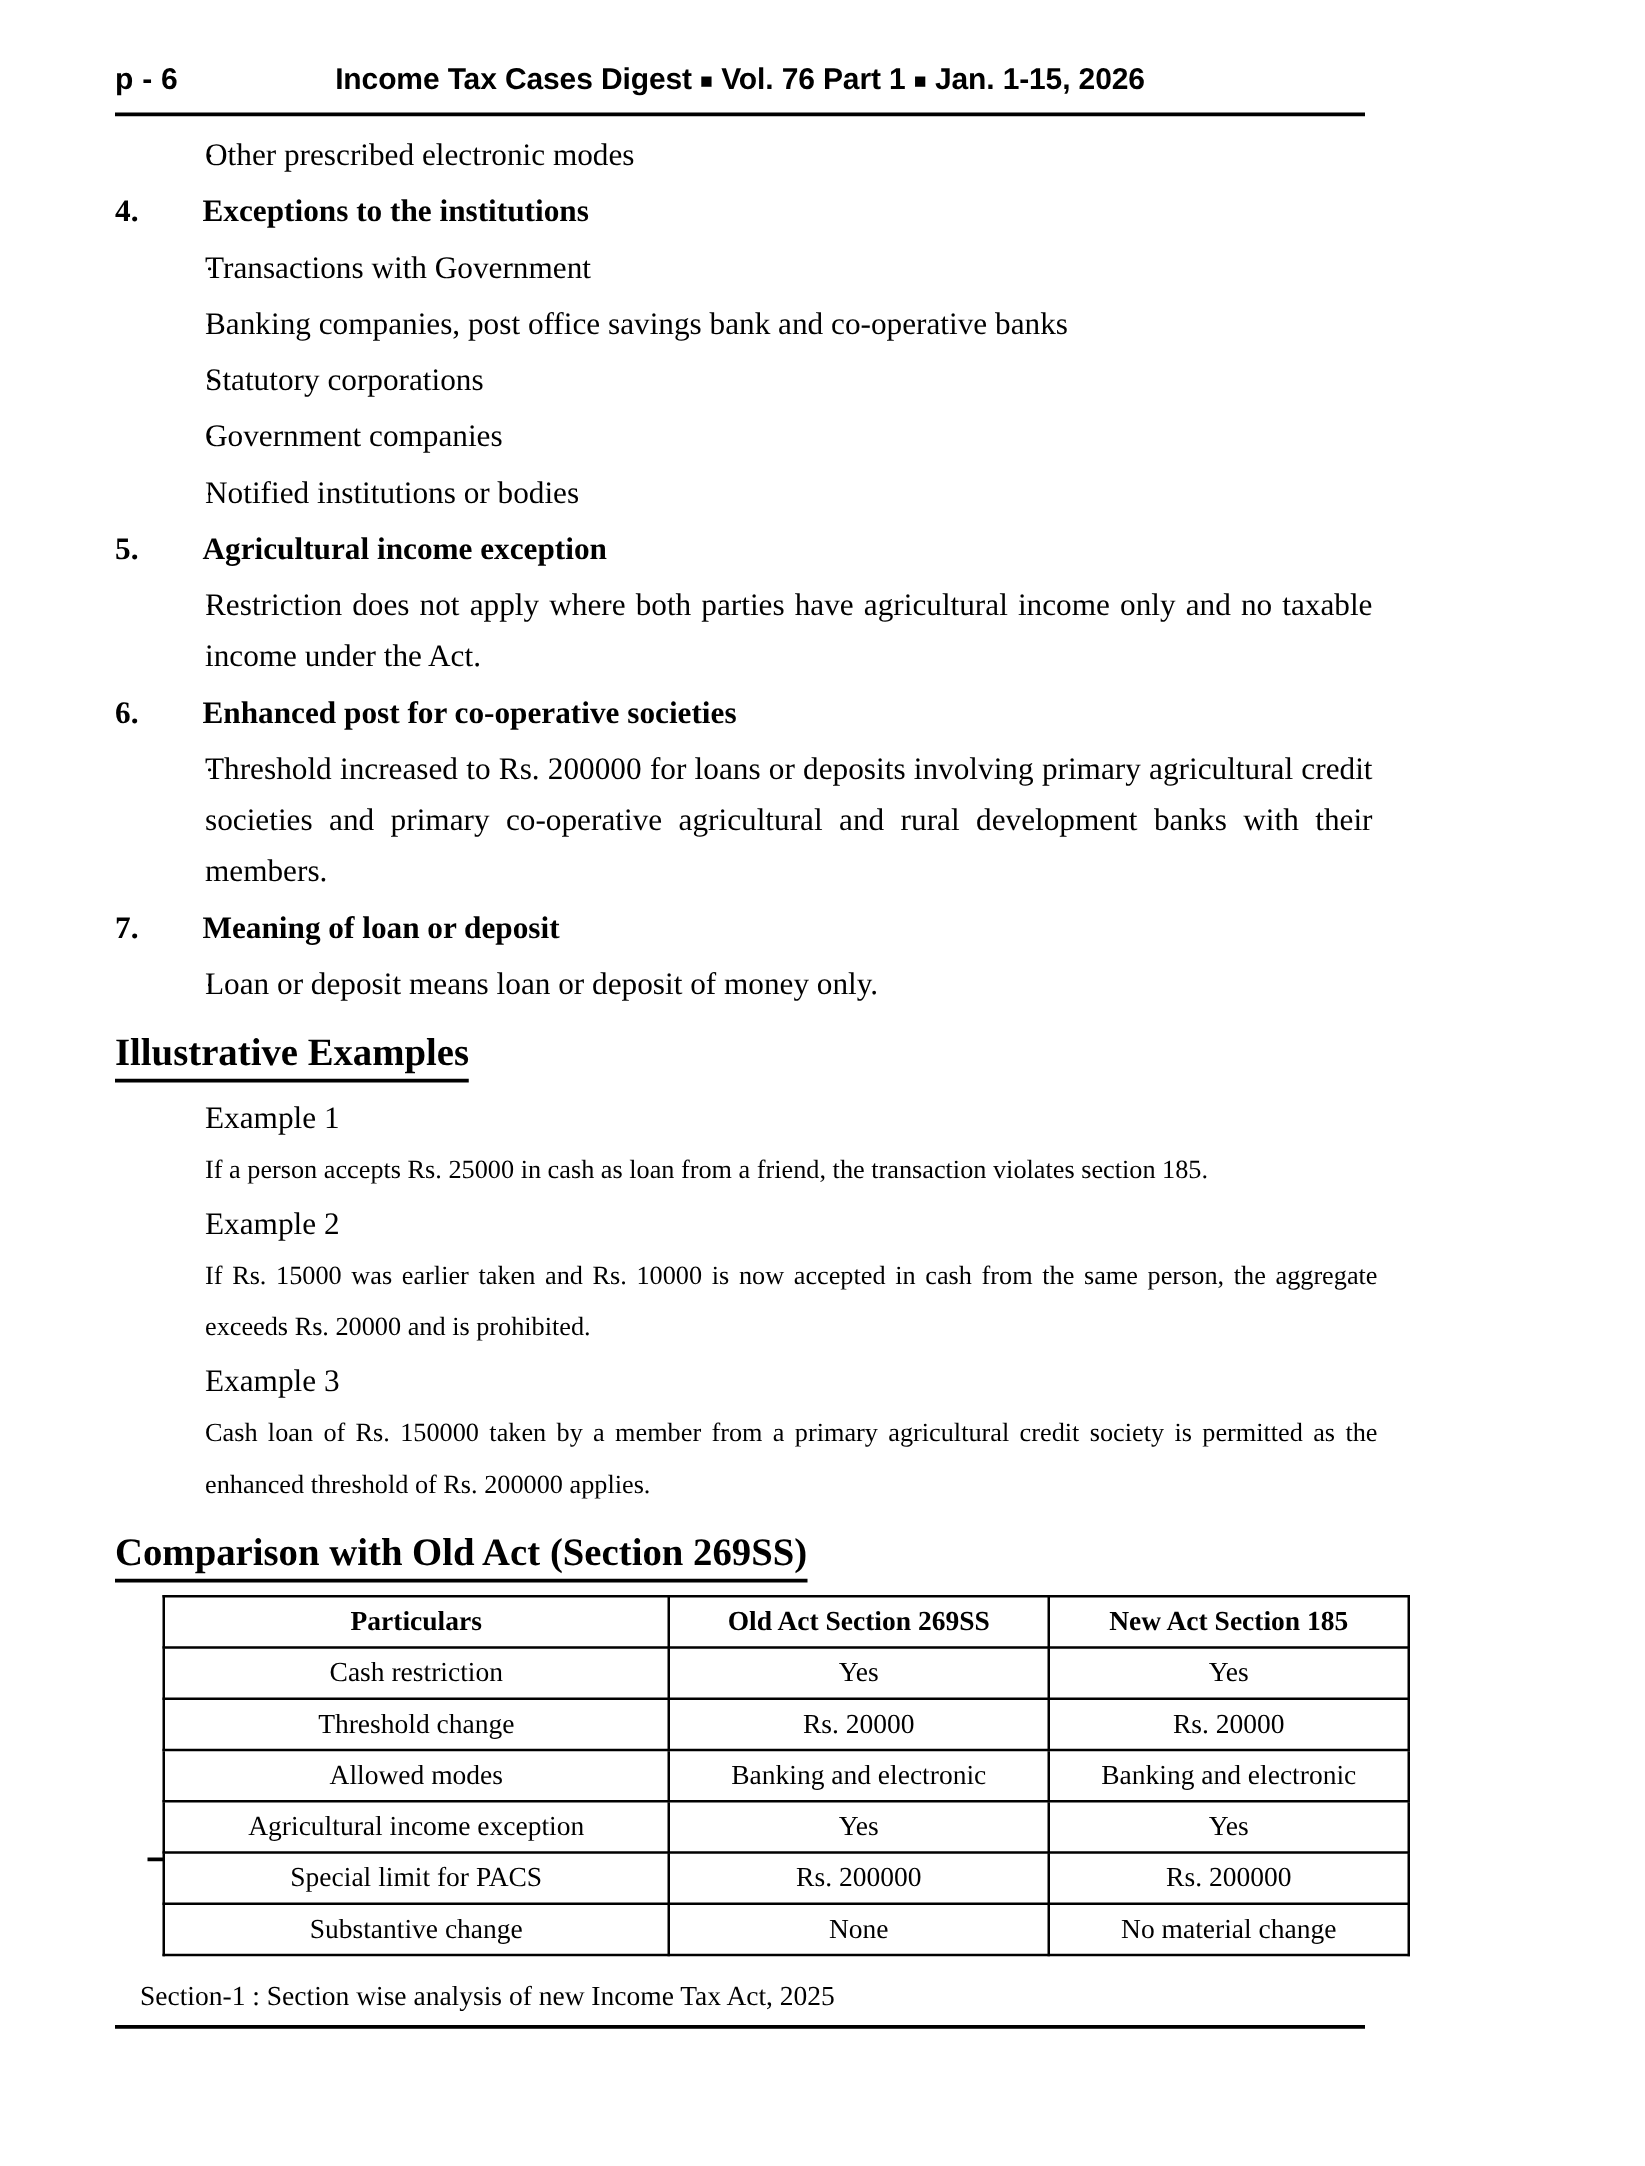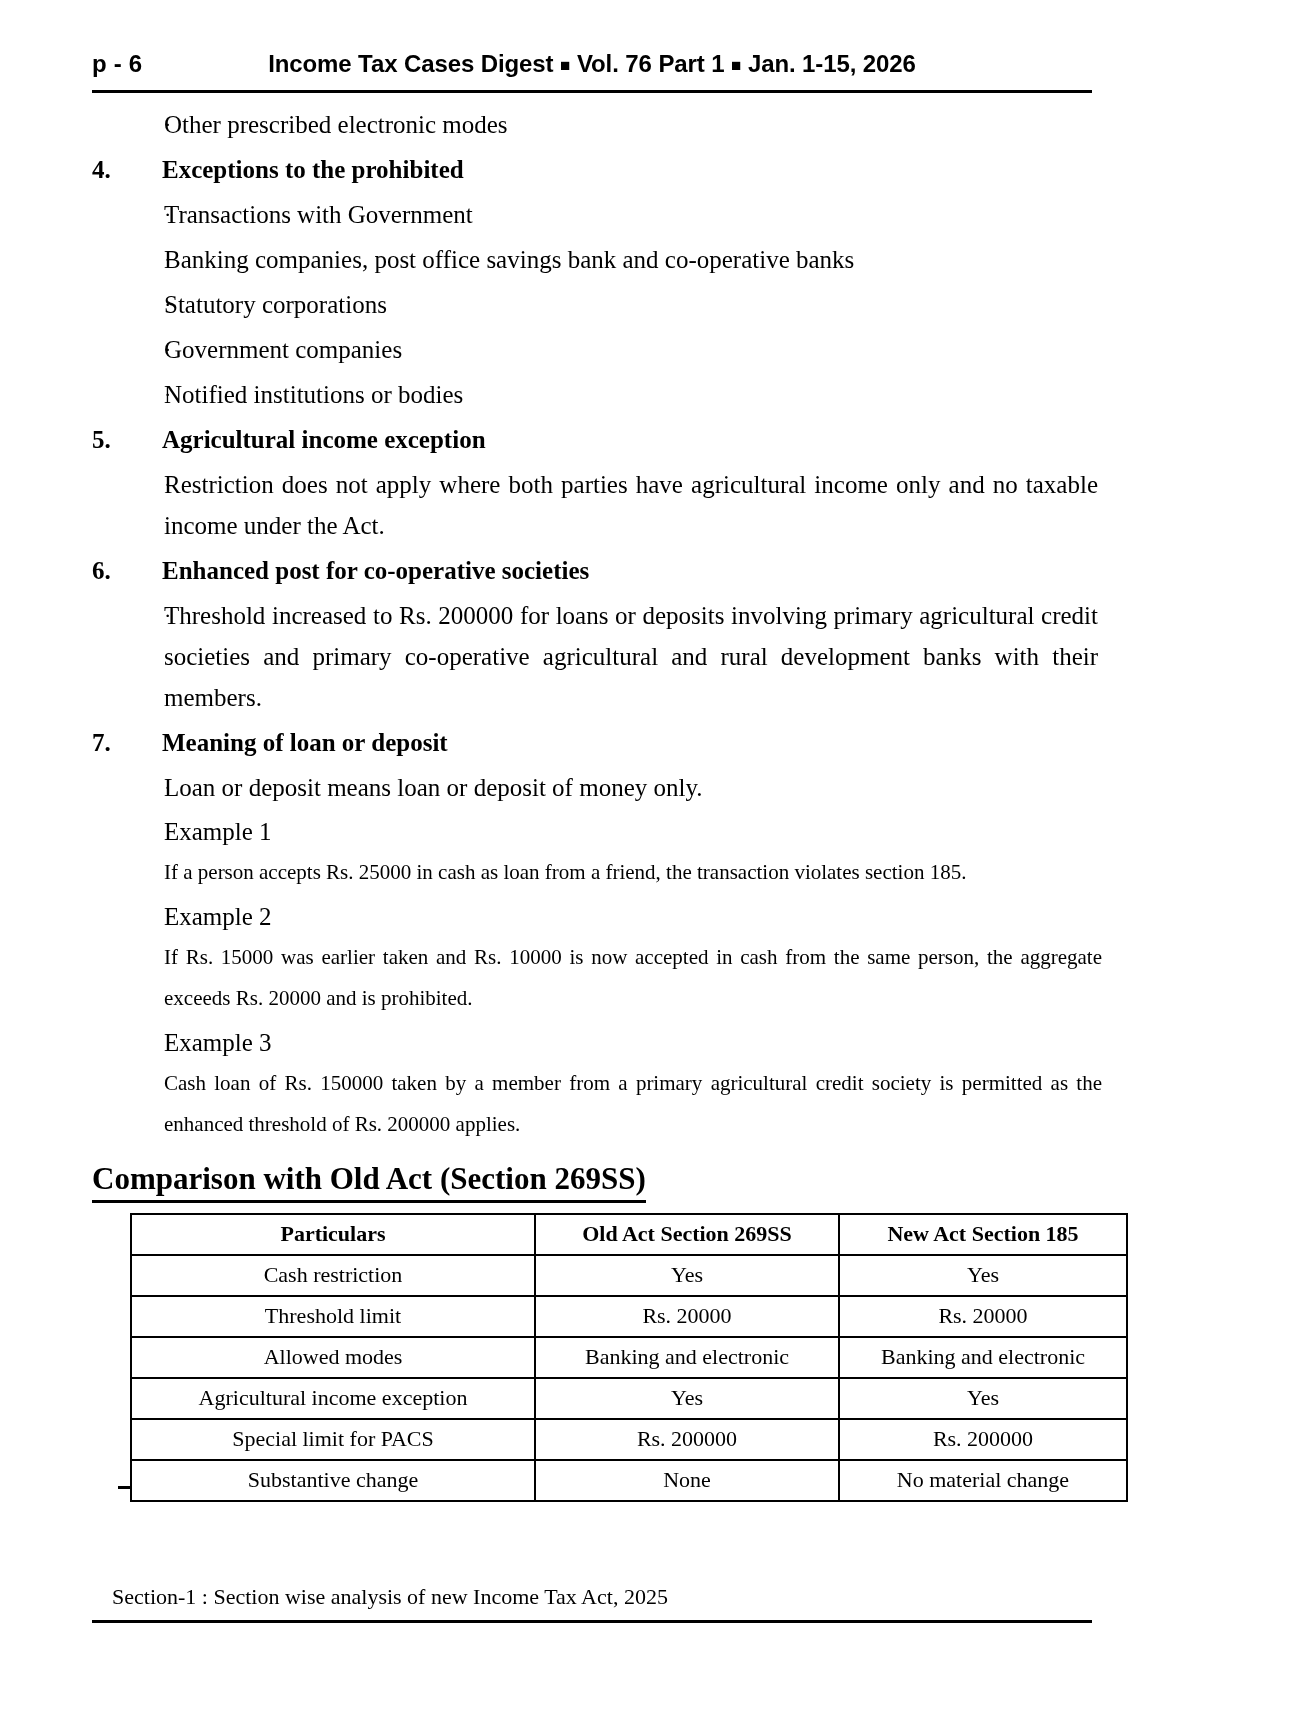--- a/index.html
+++ b/index.html
@@ -223,21 +223,21 @@
 
   <div class="content">
 
     <div class="bullet-item">
       <div class="bul">·</div>
       <div class="btext nojust">Other prescribed electronic modes</div>
     </div>
 
     <div class="num-item">
       <div class="num">4.</div>
-      <div class="numtext">Exceptions to the prohibited</div>
+      <div class="numtext">Exceptions to the institutions</div>
     </div>
     <div class="bullet-item">
       <div class="bul">·</div>
       <div class="btext nojust">Transactions with Government</div>
     </div>
     <div class="bullet-item">
       <div class="bul">·</div>
       <div class="btext nojust">Banking companies, post office savings bank and co-operative banks</div>
     </div>
     <div class="bullet-item">
@@ -273,20 +273,23 @@
 
     <div class="num-item">
       <div class="num">7.</div>
       <div class="numtext">Meaning of loan or deposit</div>
     </div>
     <div class="bullet-item">
       <div class="bul">·</div>
       <div class="btext nojust">Loan or deposit means loan or deposit of money only.</div>
     </div>
 
+    <div class="sec-head-wrap">
+      <div class="sec-head">Illustrative Examples</div>
+    </div>
 
     <div class="ex-block">
       <div class="ex-title">Example 1</div>
       <div class="ex-body">If a person accepts Rs. 25000 in cash as loan from a friend, the transaction violates section 185.</div>
     </div>
     <div class="ex-block">
       <div class="ex-title">Example 2</div>
       <div class="ex-body">If Rs. 15000 was earlier taken and Rs. 10000 is now accepted in cash from the same person, the aggregate exceeds Rs. 20000 and is prohibited.</div>
     </div>
     <div class="ex-block">
@@ -312,21 +315,21 @@
             <th>New Act Section 185</th>
           </tr>
         </thead>
         <tbody>
           <tr>
             <td>Cash restriction</td>
             <td>Yes</td>
             <td>Yes</td>
           </tr>
           <tr>
-            <td>Threshold limit</td>
+            <td>Threshold change</td>
             <td>Rs. 20000</td>
             <td>Rs. 20000</td>
           </tr>
           <tr>
             <td>Allowed modes</td>
             <td>Banking and electronic</td>
             <td>Banking and electronic</td>
           </tr>
           <tr>
             <td>Agricultural income exception</td>

